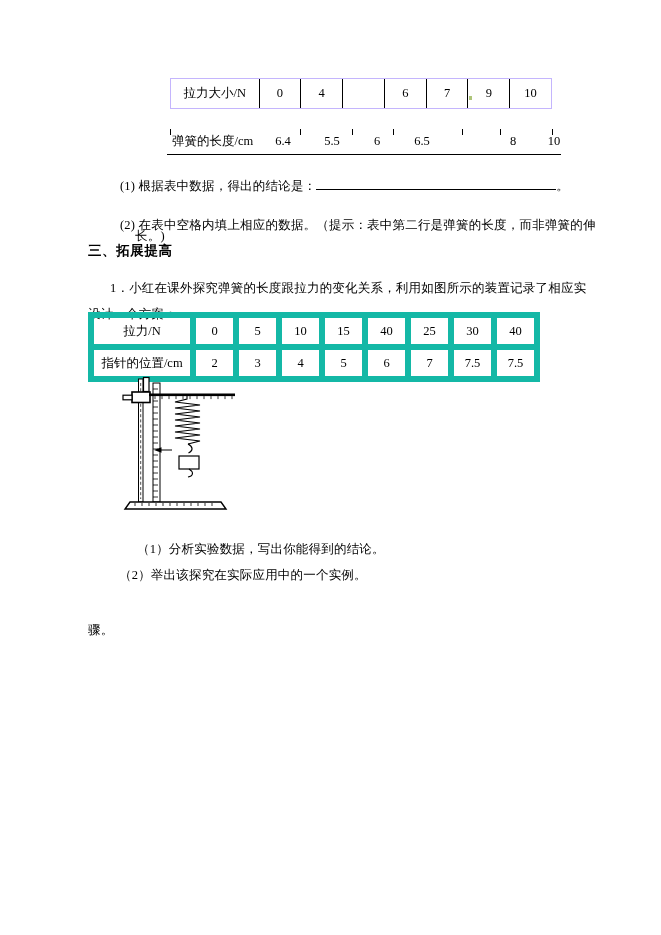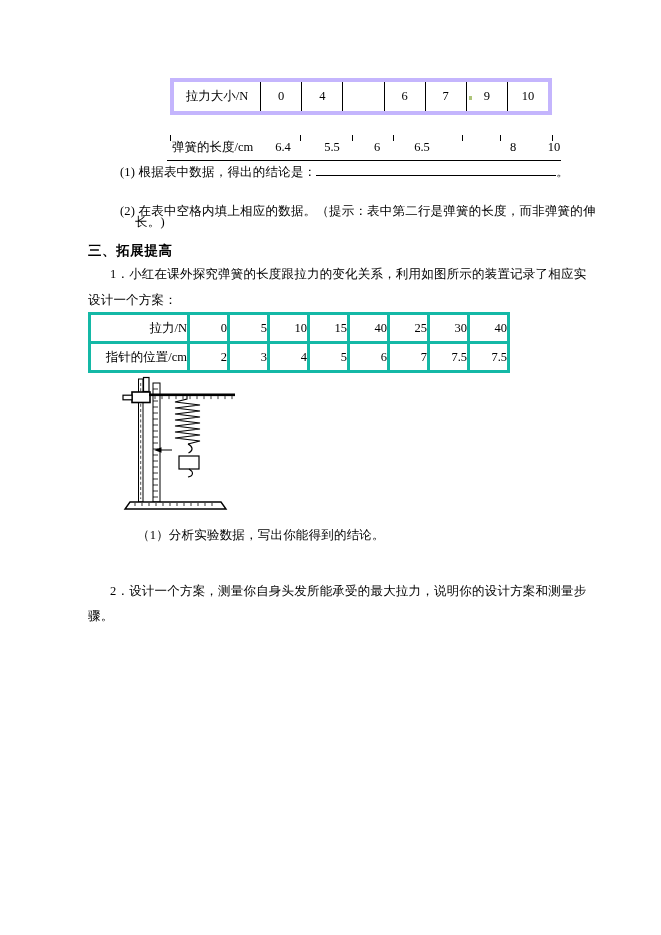--- a/index.html
+++ b/index.html
@@ -1,42 +1,42 @@
 <!DOCTYPE html>
 <html><head>
 <meta charset="utf-8">
 <style>
   html,body { margin:0; padding:0; background:#ffffff; }
   .page {
     position:relative; width:661px; height:935px; background:#ffffff;
     font-family:"Liberation Serif","DejaVu Serif",serif;
     color:#000; overflow:hidden;
   }
-  .line { position:absolute; white-space:nowrap; font-size:12.5px; line-height:15px; letter-spacing:0.2px; }
+  .line { position:absolute; white-space:nowrap; font-size:12.5px; line-height:15px; letter-spacing:0.2px;margin-top:14px; }
   .heading { position:absolute; white-space:nowrap; font-size:13.5px; font-weight:bold; letter-spacing:0.6px; }
   .blank { display:inline-block; width:240px; height:12px; border-bottom:1px solid #000; }
 
   
   .t1 { position:absolute; left:170px; top:78px; width:382px; font-size:12.5px; }
-  .t1-row1 { display:flex; border:4px solid #c4b5fd; height:29px; box-sizing:content-box; }
+  .t1-row1 { display:flex; border:1px solid #c4b5fd; height:29px; box-sizing:content-box; }
   .t1-row1 .c { text-align:center; line-height:29px; box-sizing:border-box; }
   .t1-row1 .c + .c { border-left:1px solid #000; }
   .t1-row1 .h  { width:88px; }
   .t1-row1 .d  { width:42px; }
   .t1-row2 { position:relative; height:25px;margin-top:20px; }
   .t1r2-label { position:absolute; left:2px; top:0; line-height:24px; white-space:nowrap; }
   .t1r2-v { position:absolute; top:0; line-height:24px; transform:translateX(-50%); white-space:nowrap; }
   .tick { position:absolute; top:0; width:1px; height:6px; background:#000; }
   .t1-bottomline { position:absolute; left:-3px; width:394px; bottom:-1px; height:1px; background:#000; }
   .stray { position:absolute; left:299px; top:18px; width:3px; height:4px; background:#aec57a; }
 
   
   .t2 { position:absolute; left:88px; top:312px; border-collapse:collapse; }
   .t2 td {
-    border:3px solid #14b8a6; height:26px; text-align:right; vertical-align:middle;
+    border:6px solid #14b8a6; height:26px; text-align:center; vertical-align:middle;
     font-size:12.5px; padding:0;
   }
   .t2 .th { width:96px; }
   .t2 .tv { width:37px; }
 
   .diagram { position:absolute; left:115px; top:375px; }
 </style>
 </head>
 <body>
 
@@ -133,16 +133,16 @@
     <polygon points="39,75 46.5,72.2 46.5,77.8" fill="#000"></polygon>
 
     <rect x="64" y="81" width="20" height="13" fill="#fff" stroke="#000" stroke-width="1.2"></rect>
     <path d="M74 94 c5 3 4.5 7 -1 8" fill="none" stroke="#000" stroke-width="1.2"></path>
 
     <polygon points="15,127 106,127 111,134 10,134" fill="#fff" stroke="#000" stroke-width="1.4"></polygon>
     <path d="M20 128v3M27 128v3M34 128v3M41 128v3M48 128v3M55 128v3M62 128v3M69 128v3M76 128v3M83 128v3M90 128v3M97 128v3" stroke="#000" stroke-width="0.8"></path>
   </svg>
 
   <div class="line" style="left:137px; top:528px;">（1）分析实验数据，写出你能得到的结论。</div>
-  <div class="line" style="left:110px; top:584px;">2．设计一个方案，测量你自身头发所能承受的最大拉力，说明你的设计方案和测量步</div>
+  <div class="line" style="left:119px; top:554px;">（2）举出该探究在实际应用中的一个实例。</div>
   <div class="line" style="left:88px;  top:609px;">骤。</div>
 
 </div>
 
 </body></html>

